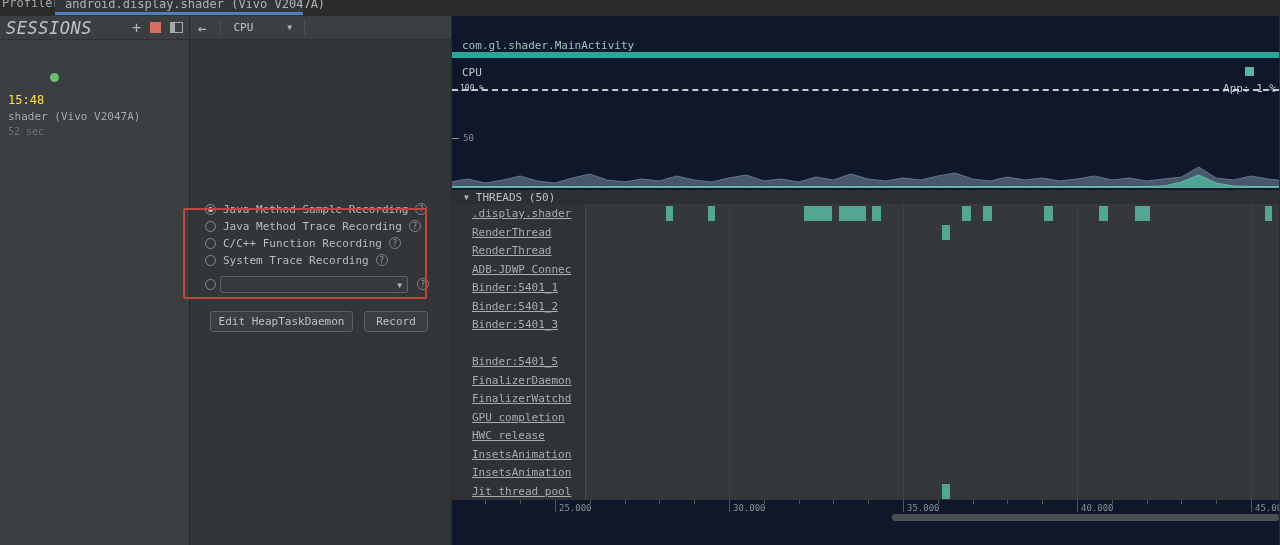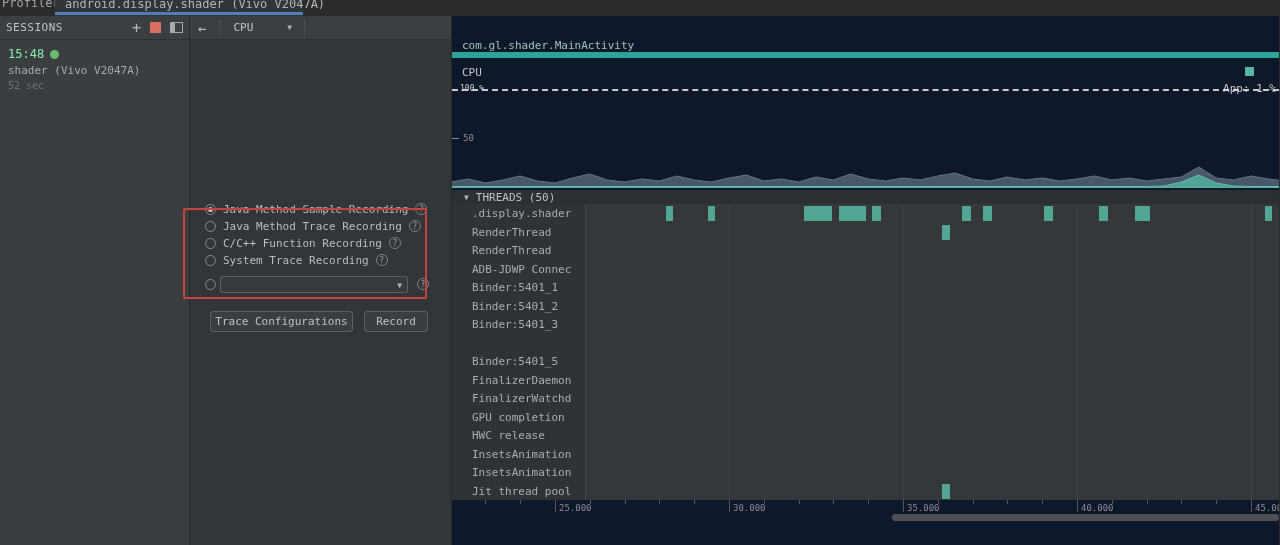--- a/index.html
+++ b/index.html
@@ -16,36 +16,36 @@
 
   
   .main { position:absolute; left:0; top:16px; width:1280px; height:529px; display:flex; }
   .sessions-panel { width:190px; height:100%; background:#3b3e40; border-right:1px solid #26282a; position:relative; }
   .config-panel   { width:262px; height:100%; background:#333638; border-right:1px solid #26282a; position:relative; }
   .cpu-panel      { width:827px; height:100%; background:#0f172a; position:relative; overflow:hidden; }
 
   
   .toolbar { height:24px; background:#3c3f41; border-bottom:1px solid #2e3133; display:flex; align-items:center; }
   .sessions-panel .toolbar { padding:0 6px; }
-  .panel-title { font-size:11px; color:#bfc3c5; letter-spacing:.5px; }
+  .panel-title { font-size:17px; color:#bfc3c5; letter-spacing:.5px;font-style:italic; }
   .tool-group { margin-left:auto; display:flex; align-items:center; gap:9px; }
   .icon-plus { color:#b3b6b8; font-size:15px; line-height:14px; cursor:default; }
   .icon-stop { width:11px; height:11px; background:#db6e63; }
   .icon-panel { width:13px; height:11px; border:1px solid #a7aaac; position:relative; }
   .icon-panel::before { content:""; position:absolute; left:0; top:0; width:4px; height:9px; background:#a7aaac; }
   .config-panel .toolbar { padding:0 4px; }
   .icon-back { color:#b3b6b8; font-size:14px; margin:0 8px 0 4px; }
   .tb-sep { width:1px; height:16px; border-left:1px dotted #5a5d5f; margin:0 6px; }
   .stage-select { display:flex; align-items:center; gap:34px; padding:0 6px; color:#c3c6c8; font-size:11px; cursor:default; }
   .chev { font-size:8px; color:#aeb1b3; }
 
   
   .session-item { padding:7px 8px 6px 8px; cursor:default; }
   .session-line1 { display:flex; align-items:center; gap:6px; }
-  .session-time { font-size:12px; color:#86efac; }
+  .session-time { font-size:12px; color:#fde047;margin-top:46px; }
   .session-dot { width:9px; height:9px; border-radius:50%; }
   .session-name { font-size:11px; color:#a7abae; margin-top:3px; white-space:nowrap; }
   .session-dur { font-size:10px; color:#6e7275; margin-top:3px; }
 
   
   .cfg-body { position:absolute; left:0; top:0; width:100%; height:100%; }
   .radio-row { position:absolute; left:15px; height:14px; display:flex; align-items:center; gap:7px; white-space:nowrap; }
   .radio { width:11px; height:11px; border-radius:50%; border:1px solid #8a8d8f; background:transparent; position:relative; flex:0 0 auto; }
   .radio.sel::after { content:""; position:absolute; left:2px; top:2px; width:5px; height:5px; border-radius:50%; background:#c6c9cb; }
   .radio-label { font-size:11px; color:#b9bdbf; }
@@ -80,21 +80,21 @@
   .area-chart { position:absolute; left:0; top:138px; width:827px; height:34px; }
   .threads-header { position:absolute; left:0; top:174px; width:100%; height:14px; background:#2d3032;
                     display:flex; align-items:center; gap:7px; padding-left:12px; }
   .threads-arrow { font-size:8px; color:#b0b3b5; }
   .threads-title { font-size:11px; color:#bfc2c4; }
   .threads-body { position:absolute; left:0; top:188px; width:827px; height:296px;
                   background:linear-gradient(to right, #303335 133px, #35383b 133px); }
   .tl-border { position:absolute; top:0; width:1px; height:100%; background:#45484b; }
   .gridline { position:absolute; top:0; width:1px; height:100%; background:#3e4246; }
   .thread-row { position:absolute; left:0; width:100%; height:19px; }
-  .thread-name { position:absolute; left:20px; top:3px; font-size:11px; color:#a9adb0; white-space:nowrap; }
+  .thread-name { position:absolute; left:20px; top:3px; font-size:11px; color:#a9adb0; white-space:nowrap;text-decoration:underline; }
   .thread-block { position:absolute; top:2px; height:15px; background:#53a691; }
   .time-axis { position:absolute; left:0; top:484px; width:827px; height:13px; }
   .tick { position:absolute; top:0; width:1px; background:#55585a; }
   .tick.minor { height:4px; }
   .tick.major { height:12px; }
   .tick-label { position:absolute; top:3px; font-size:9px; color:#8b8e91; white-space:nowrap; }
   .hscroll-thumb { position:absolute; left:440px; top:498px; width:387px; height:7px; background:#4c5052; border-radius:3px; }
 </style>
 </head>
 <body>
@@ -165,21 +165,21 @@
             </div>
           </div>
 
         <span class="radio radio-combo"></span>
         <div class="combo">
           <span></span>
           <span class="chev">▼</span>
         </div>
         <span class="help cfg-help-combo">?</span>
 
-        <button class="btn btn-edit">Trace Configurations</button>
+        <button class="btn btn-edit">Edit HeapTaskDaemon</button>
         <button class="btn btn-record">Record</button>
       </div>
     </section>
 
     <section class="cpu-panel">
       <div class="activity-title">com.gl.shader.MainActivity</div>
       <div class="activity-bar"></div>
 
       <div class="stage-label">CPU</div>
       <div class="legend">

